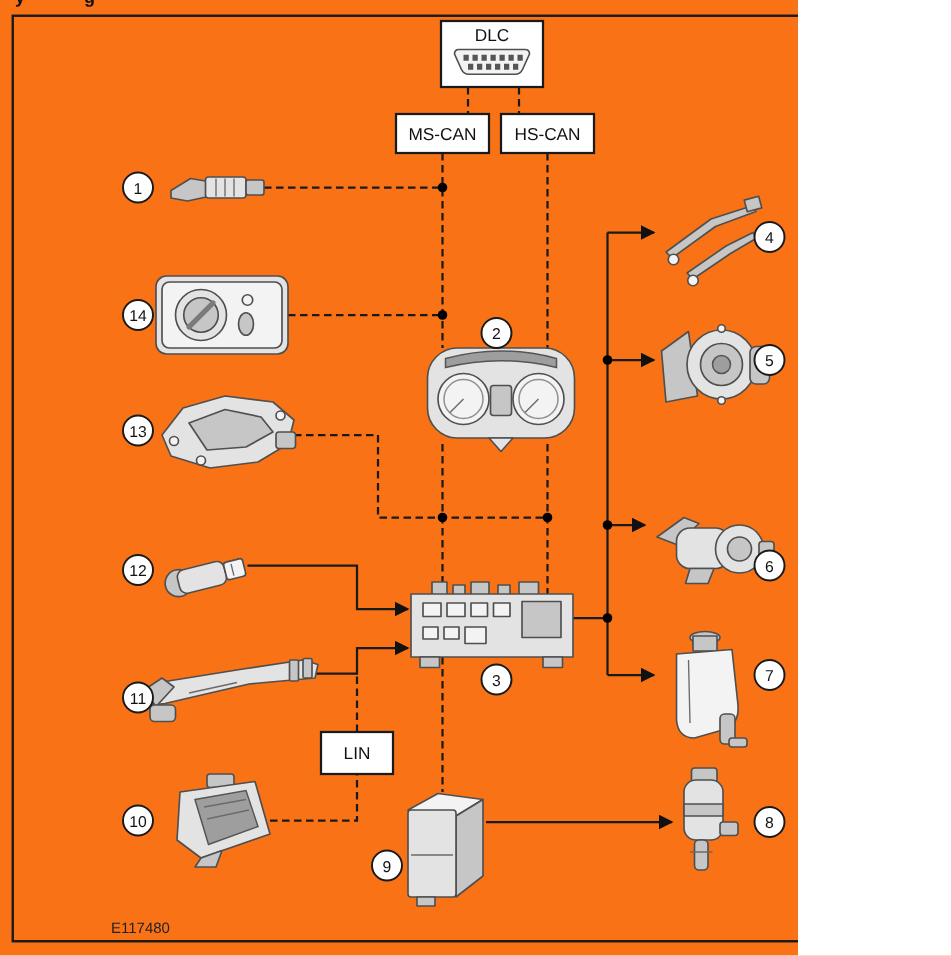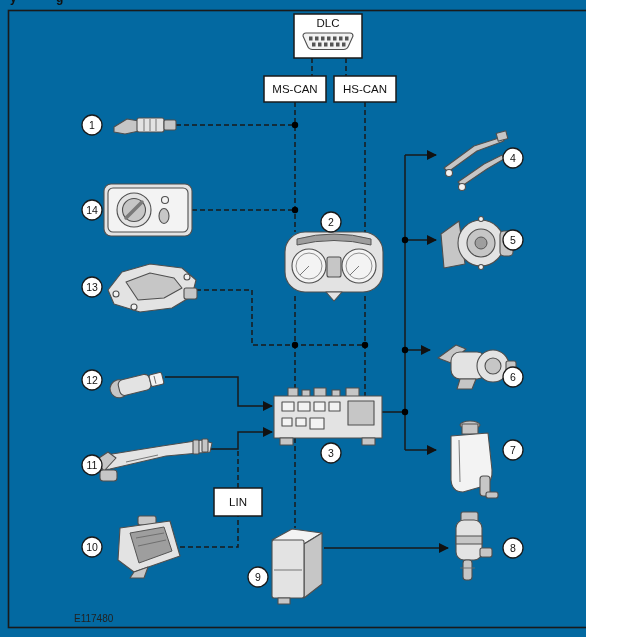--- a/index.html
+++ b/index.html
@@ -1,16 +1,16 @@
 <!DOCTYPE html>
 <html><head>
 <meta charset="utf-8">
 <style>
   html,body{margin:0;padding:0;background:#ffffff;}
-  .stage{position:relative;width:586px;height:637px;background:#0369a1;overflow:hidden;
+  .stage{position:relative;width:532px;height:637px;background:#f97316;overflow:hidden;
          font-family:"Liberation Sans",sans-serif;}
   .edge-clip{position:absolute;left:0;top:0;width:400px;height:6px;overflow:hidden;}
   .edge-clip span{position:absolute;top:-9px;font:bold 12px "Liberation Sans",sans-serif;color:#111;}
   .edge-clip .f-left{left:10px;} .edge-clip .f-right{left:56px;}
   svg{position:absolute;left:0;top:0;}
   .frame{fill:none;stroke:#1a1a1a;stroke-width:1.6;}
   .nodebox{fill:#fff;stroke:#1a1a1a;stroke-width:1.5;}
   .nodelabel{font:11.5px "Liberation Sans",sans-serif;fill:#111;text-anchor:middle;}
   .bus{fill:none;stroke:#1a1a1a;stroke-width:1.5;stroke-dasharray:5 3;}
   .wire{fill:none;stroke:#1a1a1a;stroke-width:1.5;}

